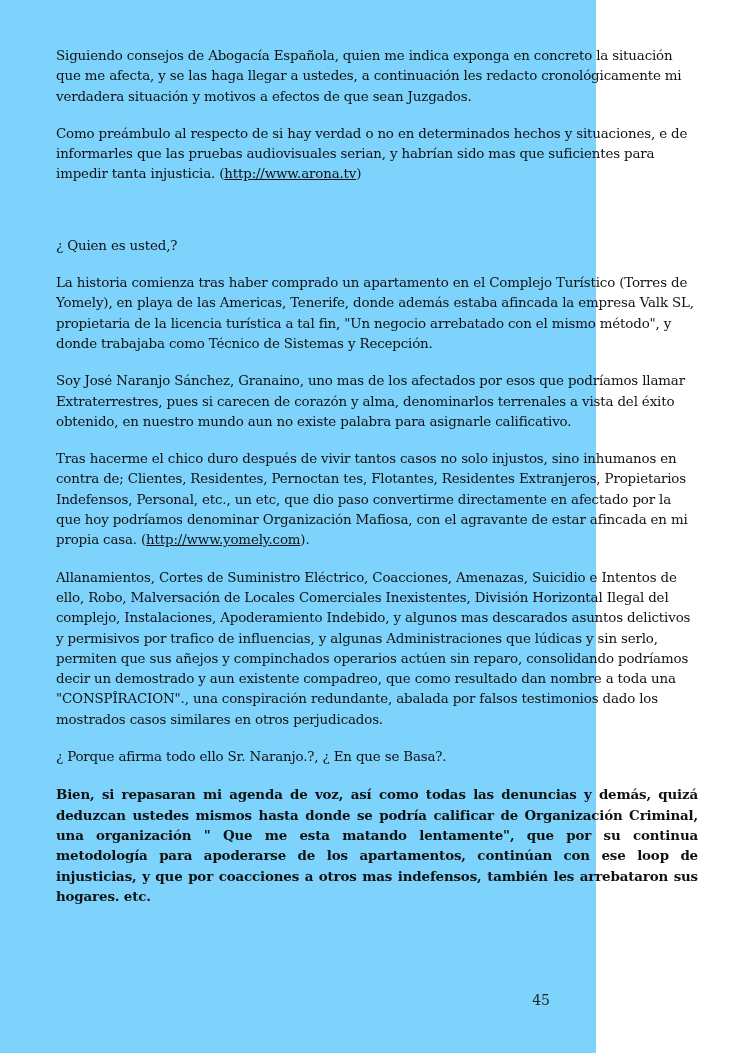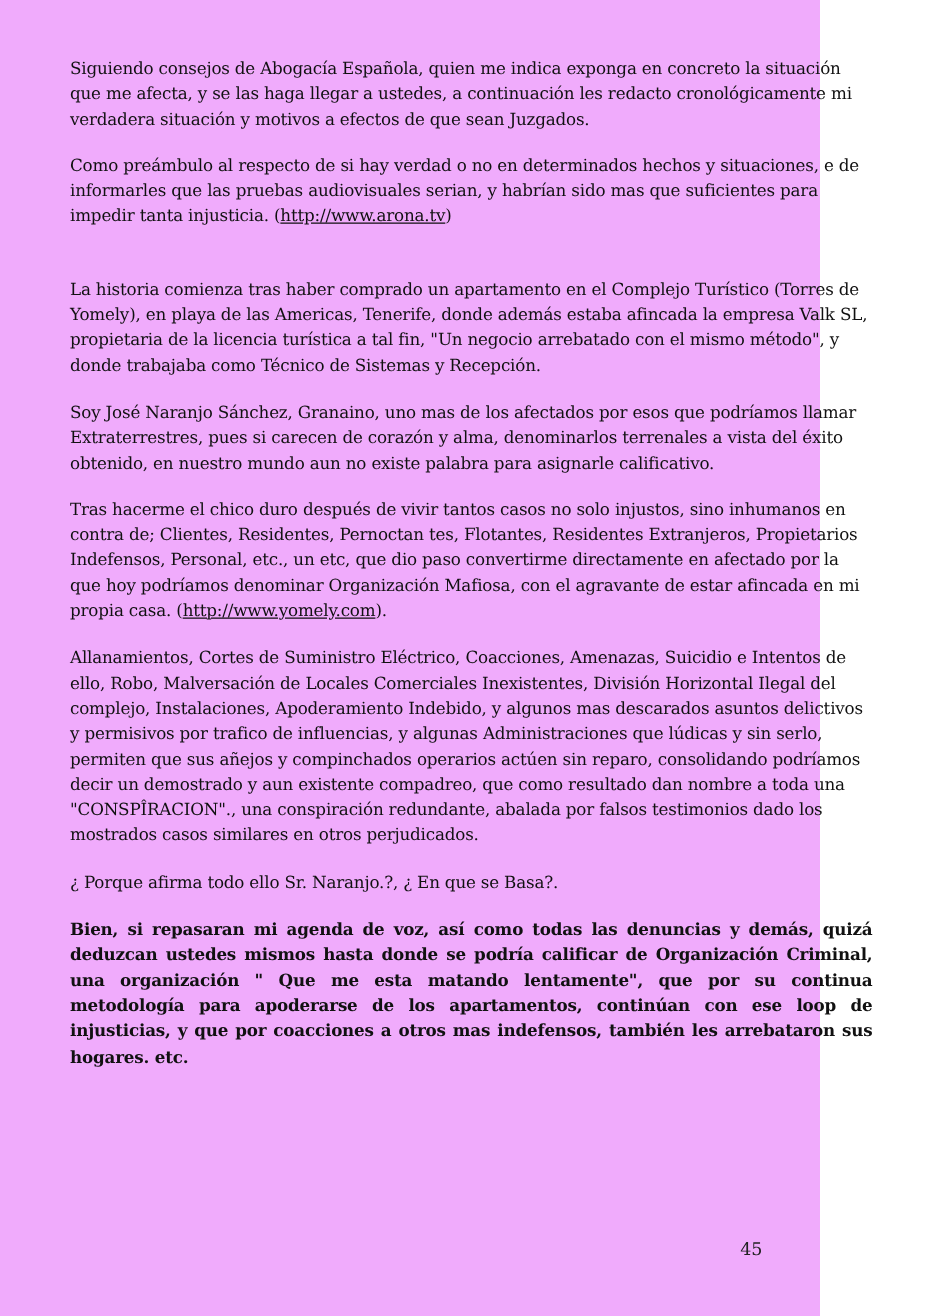--- a/index.html
+++ b/index.html
@@ -1,45 +1,46 @@
 <!DOCTYPE html>
 <html><head>
 <meta charset="utf-8">
 <style>
   html, body { margin: 0; padding: 0; background: #ffffff; }
   body { width: 744px; height: 1053px; position: relative; overflow: hidden; }
   .page {
-    position: absolute; left: 0; top: 0; width: 656px; height: 1053px;
-    background: #f0abfc; color: #111111;
+    position: absolute; left: 0; top: 0; width: 596px; height: 1053px;
+    background: #7dd3fc; color: #111111;
     font-family: "DejaVu Serif", "Liberation Serif", serif;
   }
   .content {
     position: absolute; left: 56px; top: 46px; width: 642px;
     font-size: 13.4px; line-height: 20.3px; letter-spacing: -0.15px;
   }
   .content p { margin: 0 0 17px 0; }
   .content p.justify { text-align: justify; font-weight: bold; }
-  .content p.gap-big { margin-bottom: 38px; }
+  .content p.gap-big { margin-bottom: 51px; }
   a.link { color: #111111; text-decoration: underline; }
   .page-number {
     position: absolute; right: 46px; top: 992px;
     font-size: 14px; color: #222222;
     font-family: "DejaVu Serif", "Liberation Serif", serif;
     text-align: center;
   }
 </style>
 </head>
 <body>
 
 <div class="page">
   <div class="content">
     <p>Siguiendo consejos de Abogacía Española, quien me indica exponga en concreto la situación que me afecta, y se las haga llegar a ustedes, a continuación les redacto cronológicamente mi verdadera situación y motivos a efectos de que sean Juzgados.</p>
 
     <p class="gap-big"><span>Como preámbulo al respecto de si hay verdad o no en determinados hechos y situaciones, e de informarles que las pruebas audiovisuales serian, y habrían sido mas que suficientes para impedir tanta injusticia. (</span><a class="link">http://www.arona.tv</a><span>)</span></p>
 
+    <p>¿ Quien es usted,?</p>
 
     <p>La historia comienza tras haber comprado un apartamento en el Complejo Turístico (Torres de Yomely), en playa de las Americas, Tenerife, donde además estaba afincada la empresa Valk SL, propietaria de la licencia turística a tal fin, "Un negocio arrebatado  con el mismo método", y donde trabajaba como Técnico de Sistemas y Recepción.</p>
 
     <p>Soy José Naranjo Sánchez, Granaino, uno mas de los afectados por esos que podríamos llamar Extraterrestres, pues si carecen de corazón y alma, denominarlos terrenales a vista del éxito obtenido, en nuestro mundo aun no existe palabra para asignarle calificativo.</p>
 
     <p><span>Tras hacerme el chico duro después de vivir tantos casos no solo injustos, sino inhumanos en contra de; Clientes, Residentes, Pernoctan tes, Flotantes, Residentes Extranjeros, Propietarios Indefensos, Personal, etc., un etc, que dio paso convertirme directamente en afectado por la que hoy podríamos denominar Organización Mafiosa, con el agravante de estar afincada en mi propia casa. (</span><a class="link">http://www.yomely.com</a><span>).</span></p>
 
     <p> Allanamientos, Cortes de Suministro Eléctrico, Coacciones, Amenazas, Suicidio e Intentos de ello, Robo, Malversación de Locales Comerciales Inexistentes, División Horizontal Ilegal del complejo, Instalaciones, Apoderamiento Indebido, y algunos mas descarados asuntos delictivos y permisivos por trafico de influencias, y algunas Administraciones que lúdicas y sin serlo, permiten que sus añejos y compinchados operarios actúen sin reparo, consolidando podríamos decir un demostrado y aun existente compadreo, que como resultado dan nombre a toda una "CONSPÎRACION"., una conspiración redundante, abalada por falsos testimonios dado los mostrados casos similares en otros perjudicados.</p>
 
     <p>¿ Porque afirma todo ello Sr. Naranjo.?, ¿ En que se Basa?.</p>

